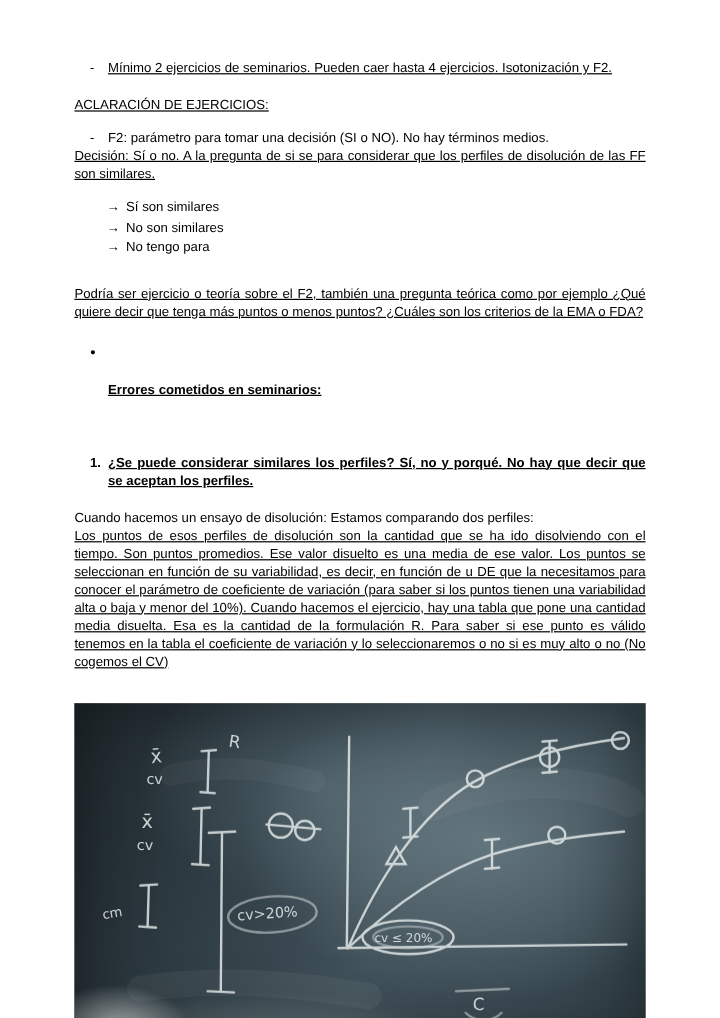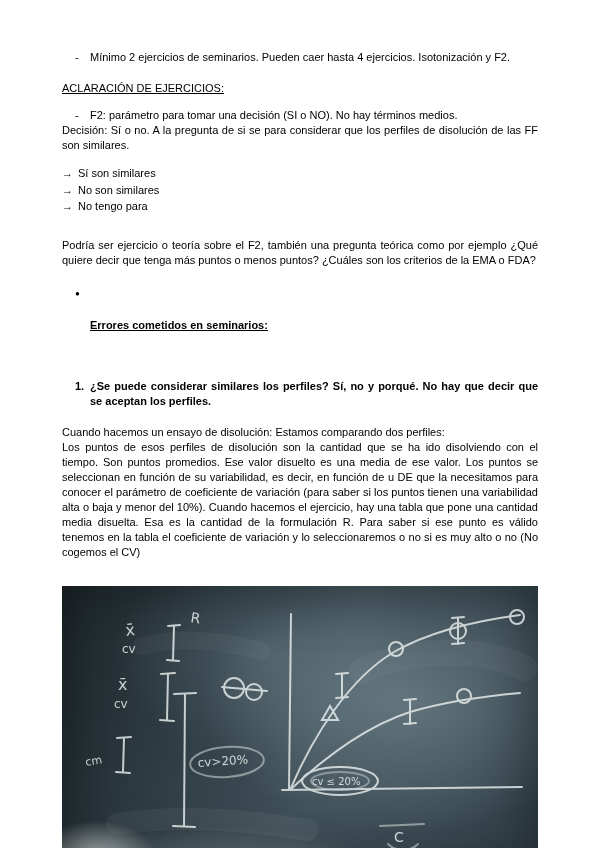--- a/index.html
+++ b/index.html
@@ -12,21 +12,21 @@
   .page {
     position: relative;
     width: 600px;
     min-height: 848px;
     background: #ffffff;
     padding: 50px 62px 30px 62px;
     font-size: 11px;
     line-height: 15px;
   }
   p { margin: 0; }
-  .justify { text-align: justify; }
+  .justify { text-align: justify; text-decoration: underline; }
   .underline { text-decoration: underline; }
   .bold { font-weight: bold; margin-top: 32px; }
 
   .dash-item, .bullet-item, .num-item {
     display: flex;
     padding-left: 13px;
   }
   .dash-item .marker, .bullet-item .marker, .num-item .marker {
     width: 15px;
     flex: 0 0 15px;
@@ -34,21 +34,21 @@
   .bullet-item .marker { font-size: 8px; line-height: 15px; }
 
   .mt16 { margin-top: 16px; }
   .mt12 { margin-top: 12px; }
   .mt13 { margin-top: 23px; }
   .mt14 { margin-top: 14px; }
   .mt18 { margin-top: 18px; }
   .mt20 { margin-top: 20px; padding-left: 40px; }
 
   .arrow-list { margin-top: 12px; }
-  .arrow-line { line-height: 16.5px; }
+  .arrow-line { line-height: 16.5px; margin-left: 27px; }
   .arrow-line .arrow { display: inline-block; margin-right: 5px; }
 
   .photo {
     position: relative;
     width: 476px;
     height: 276px;
     margin-top: 26px;
     overflow: hidden;
     background:
       radial-gradient(90px 55px at 7% 99%, rgba(228,234,232,0.8), rgba(228,234,232,0) 70%),

